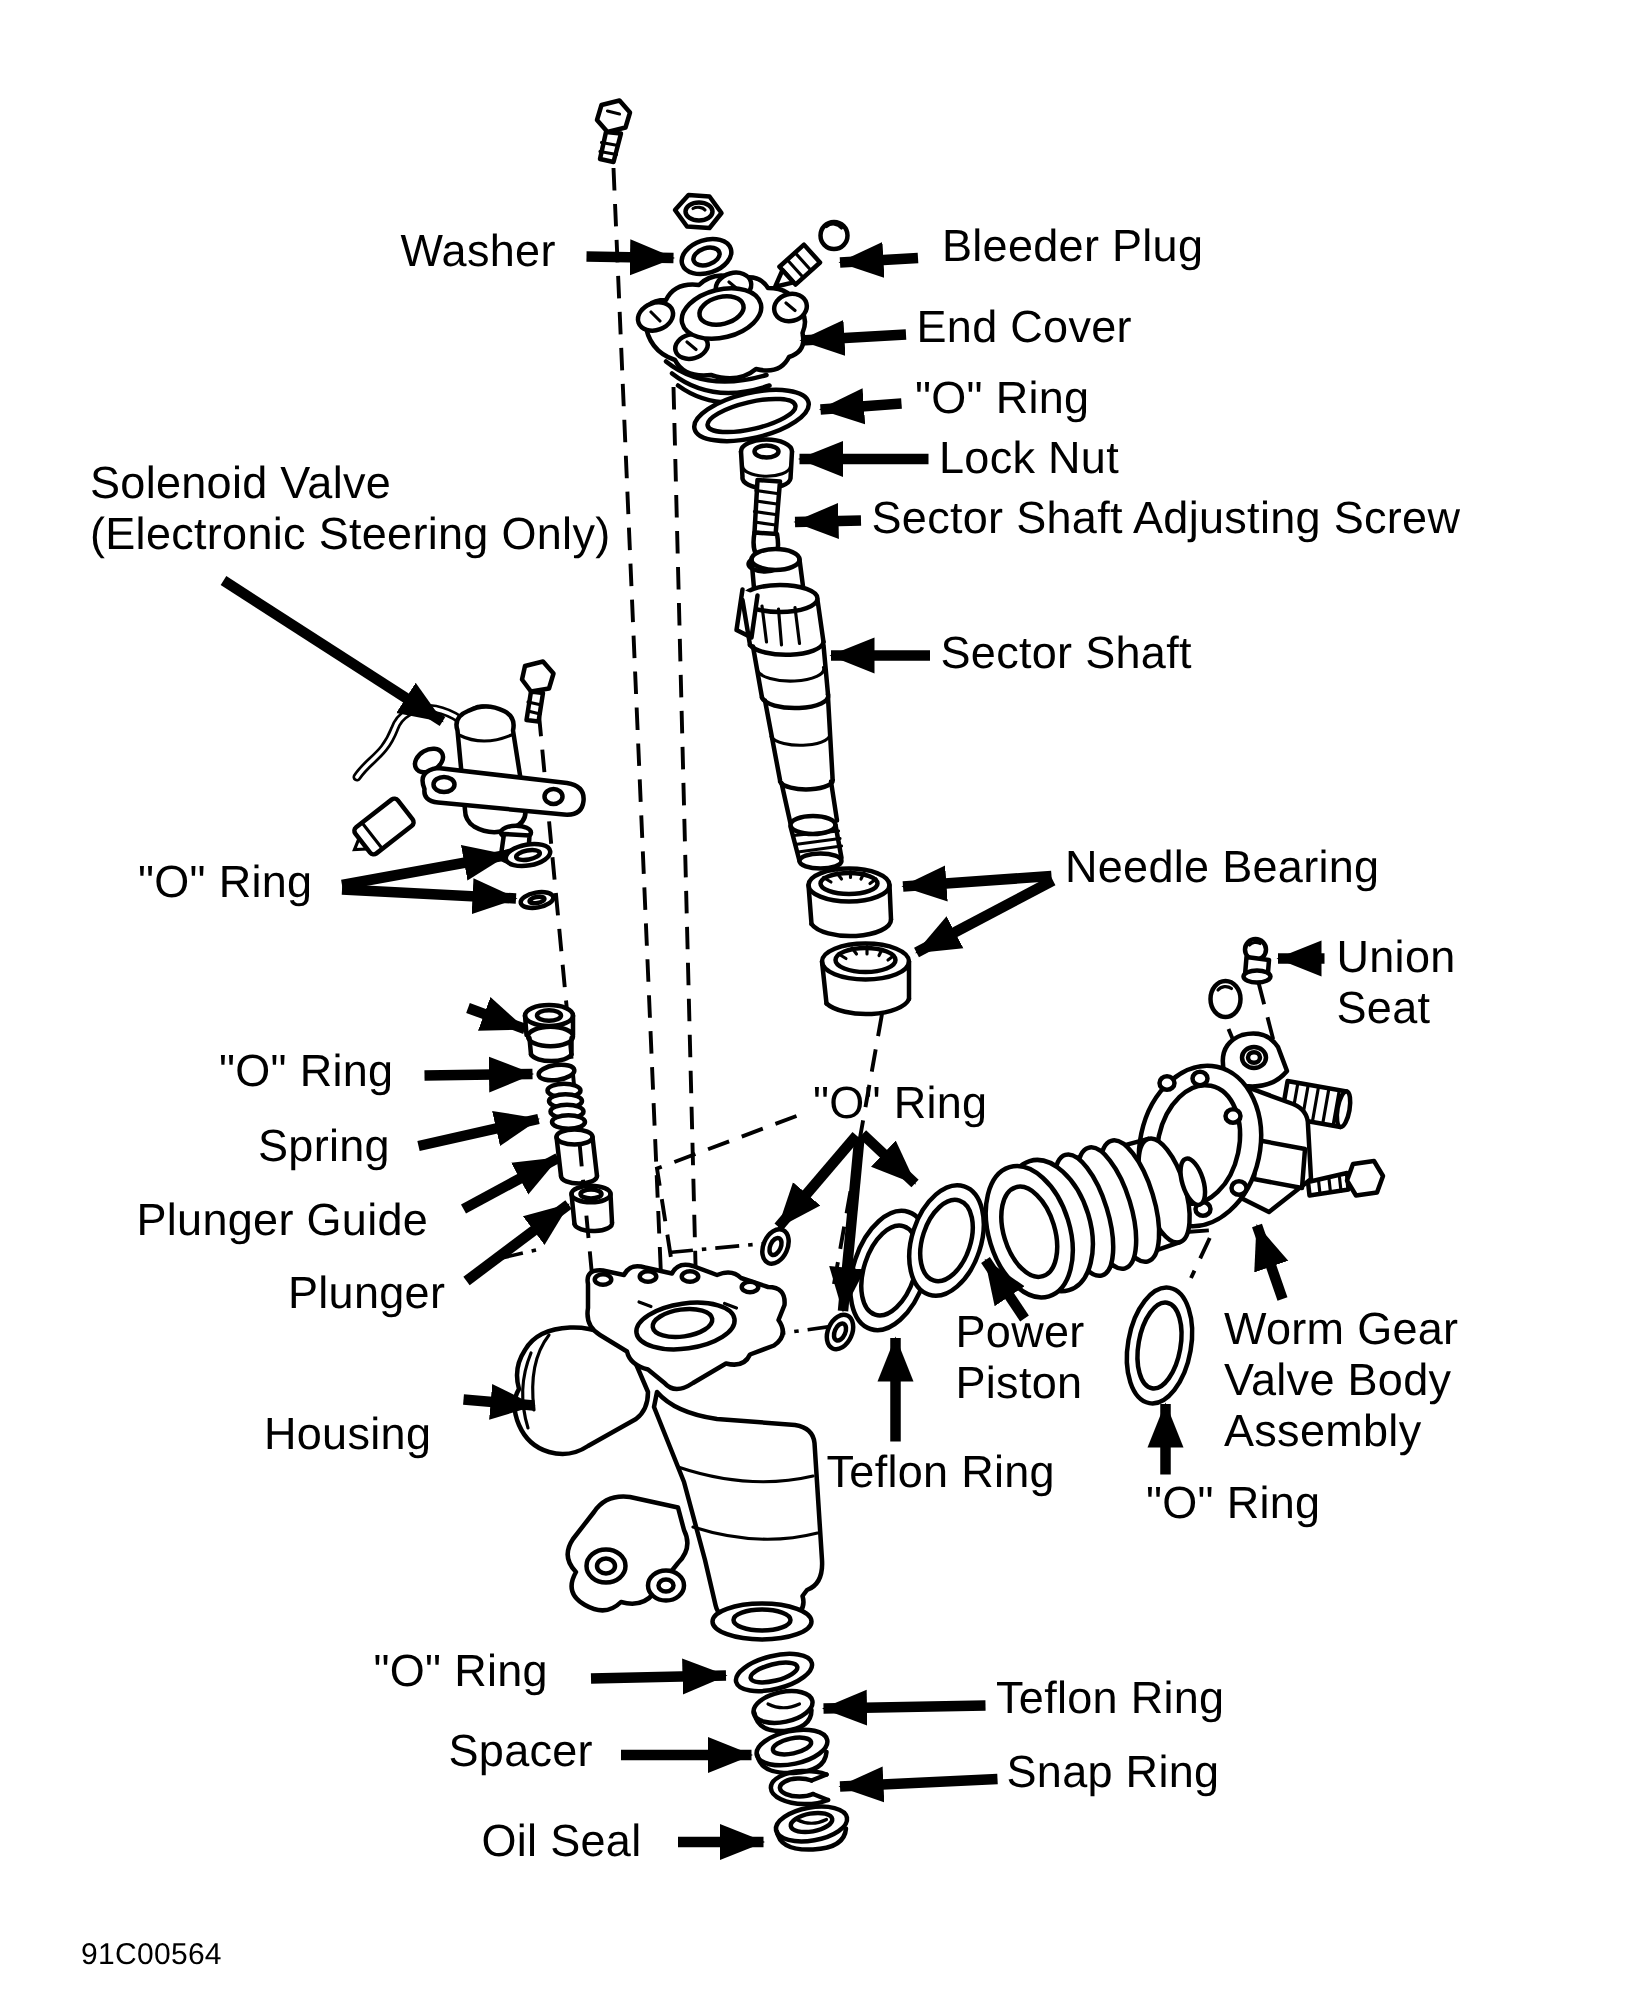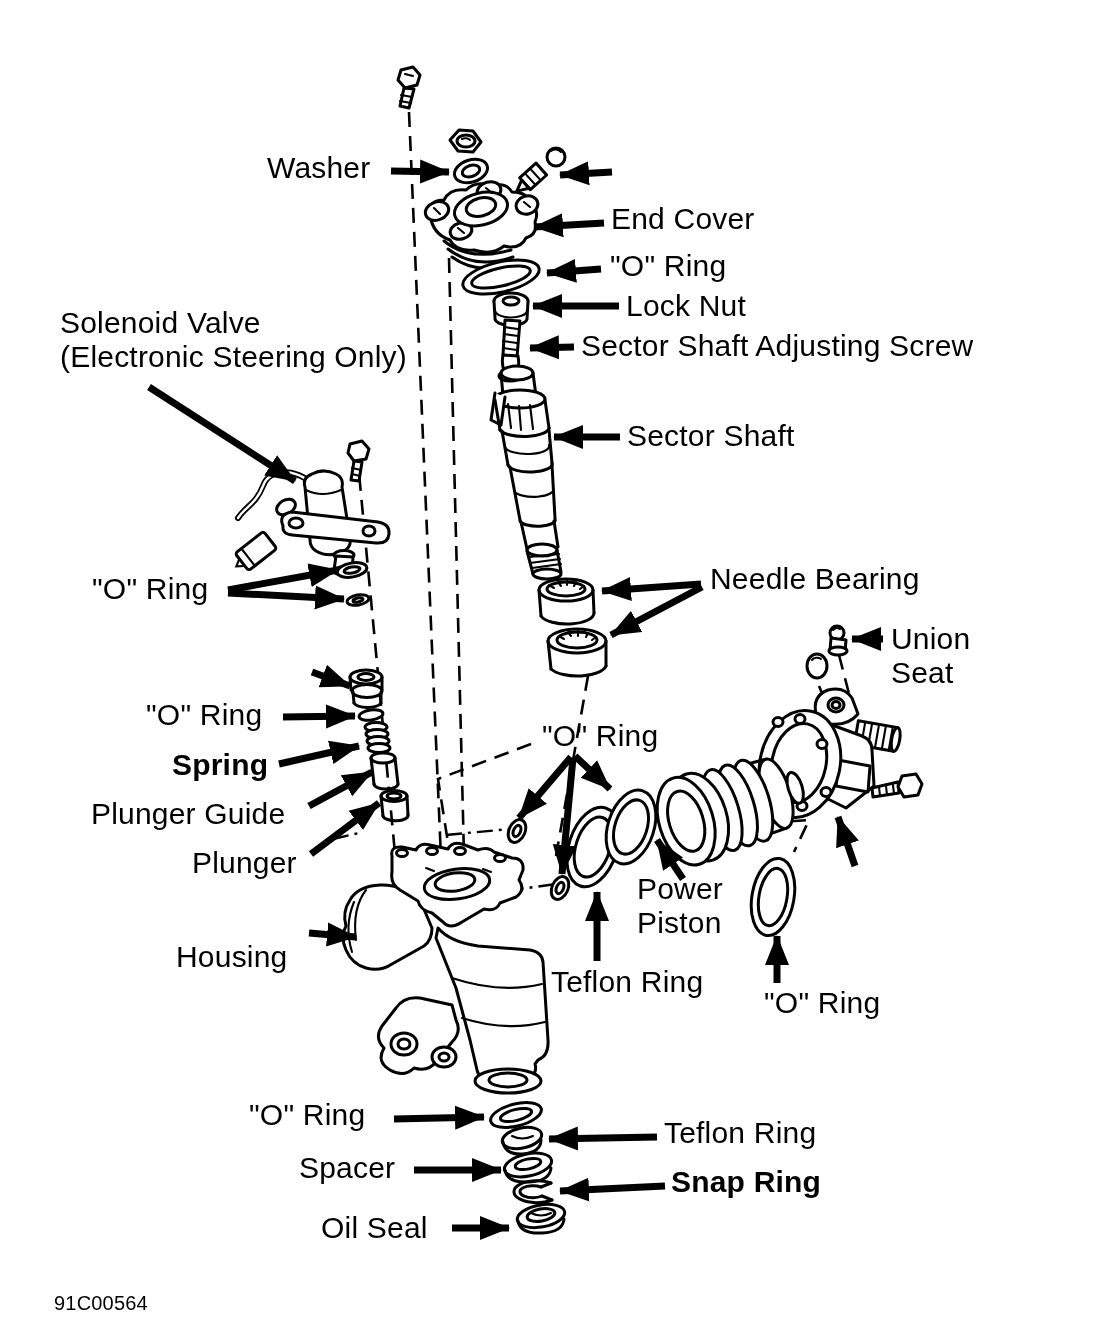--- a/index.html
+++ b/index.html
@@ -347,39 +347,43 @@
     <path class="arrow" d="M777,983 L777,936"></path>
     <path class="arrow" d="M394,1119 L484,1117"></path>
     <path class="arrow" d="M657,1137 L549,1139"></path>
     <path class="arrow" d="M414,1170 L501,1170"></path>
     <path class="arrow" d="M665,1186 L560,1191"></path>
     <path class="arrow" d="M452,1228 L509,1228"></path>
   </g>
 </svg>
 
   <div class="lbl" style="left:267px; top:151px;">Washer</div>
+  <div class="lbl" style="left:628px; top:148px;">Bleeder Plug</div>
   <div class="lbl" style="left:611px; top:202px;">End Cover</div>
   <div class="lbl" style="left:610px; top:249px;">"O" Ring</div>
   <div class="lbl" style="left:626px; top:289px;">Lock Nut</div>
   <div class="lbl" style="left:581px; top:329px;">Sector Shaft Adjusting Screw</div>
   <div class="lbl" style="left:36px;  top:306px;margin-left:24px;">Solenoid Valve
 (Electronic Steering Only)</div>
   <div class="lbl" style="left:627px; top:419px;">Sector Shaft</div>
   <div class="lbl" style="left:92px;  top:572px;">"O" Ring</div>
   <div class="lbl" style="left:710px; top:562px;">Needle Bearing</div>
   <div class="lbl" style="left:891px; top:622px;">Union Seat</div>
   <div class="lbl" style="left:146px; top:698px;">"O" Ring</div>
-  <div class="lbl" style="left:172px; top:748px;font-weight:bold;">Spring</div>
+  <div class="lbl" style="left:172px; top:748px;">Spring</div>
   <div class="lbl" style="left:91px;  top:797px;">Plunger Guide</div>
   <div class="lbl" style="left:192px; top:846px;">Plunger</div>
   <div class="lbl" style="left:542px; top:719px;">"O" Ring</div>
   <div class="lbl" style="left:176px; top:912px;margin-top:28px;">Housing</div>
   <div class="lbl" style="left:637px; top:872px;">Power
 Piston</div>
+  <div class="lbl" style="left:816px; top:870px;">Worm Gear
+Valve Body
+Assembly</div>
   <div class="lbl" style="left:551px; top:965px;">Teflon Ring</div>
   <div class="lbl" style="left:764px; top:986px;">"O" Ring</div>
   <div class="lbl" style="left:249px; top:1098px;">"O" Ring</div>
   <div class="lbl" style="left:664px; top:1116px;">Teflon Ring</div>
   <div class="lbl" style="left:299px; top:1151px;">Spacer</div>
-  <div class="lbl" style="left:671px; top:1165px;font-weight:bold;">Snap Ring</div>
+  <div class="lbl" style="left:671px; top:1165px;">Snap Ring</div>
   <div class="lbl" style="left:321px; top:1211px;">Oil Seal</div>
   <div class="lbl code" style="left:54px; top:1292px;">91C00564</div>
 </div>
 
 </body></html>

